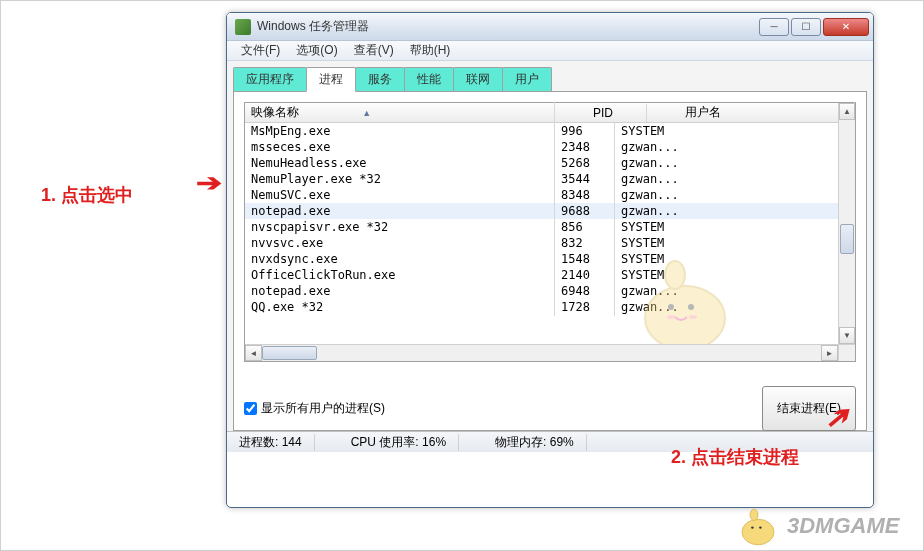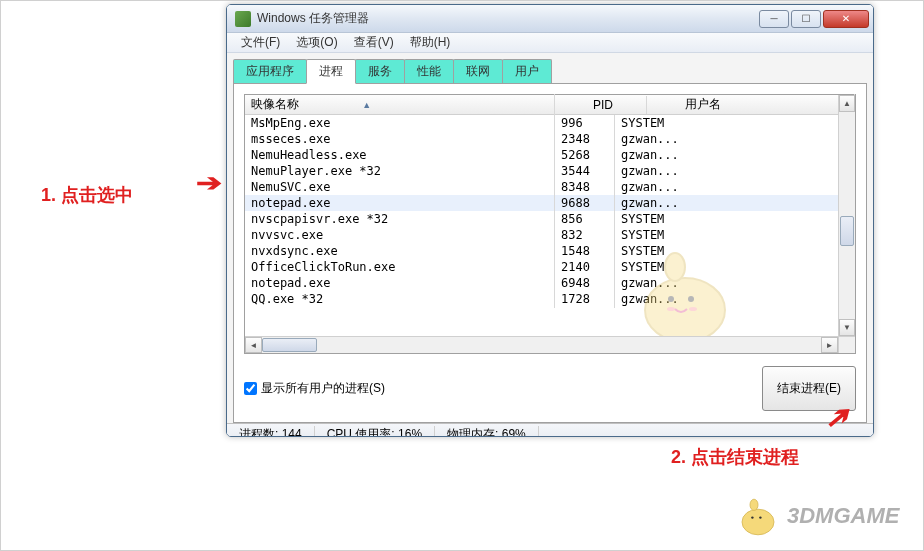--- a/index.html
+++ b/index.html
@@ -10,23 +10,23 @@
     font-family: "Microsoft YaHei", SimSun, Tahoma, sans-serif;
     font-size: 12px;
     background: #fff;
     position: relative;
     border: 1px solid #d0d0d0;
     overflow: hidden;
   }
   .window {
     position: absolute;
     left: 225px;
-    top: 3px;
+    top: 11px;
     width: 648px;
-    height: 433px;
+    height: 496px;
     border: 1px solid #4a6a8a;
     border-radius: 5px;
     overflow: hidden;
     box-shadow: 0 0 6px rgba(0,0,0,0.25);
   }
   .titlebar {
     height: 28px;
     background: linear-gradient(to bottom, #f5f8fc 0%, #dfe7f2 50%, #cdd9ea 100%);
     display: flex;
     align-items: center;
@@ -194,38 +194,39 @@
     position: absolute; right:0; bottom:0;
     width:17px; height:17px;
     background: #f0f0f0;
     border-left:1px solid #d0d0d0;
     border-top:1px solid #d0d0d0;
   }
   .bottom-ctrls {
     display: flex;
     justify-content: space-between;
     align-items: center;
-    margin-top: 12px;
+    margin-top: 24px;
   }
   .chk { display: flex; align-items: center; gap: 4px; }
   .chk input { margin: 0; }
   .end-btn {
     padding: 13px 14px;
     border: 1px solid #8a8a8a;
     background: linear-gradient(to bottom,#fdfdfd,#e5e5e5);
     border-radius: 3px;
     font-size: 12px;
   }
   .statusbar {
     height: 21px;
     border-top: 1px solid #c0c0c0;
     background: linear-gradient(to bottom,#f4f6fa,#e6eaf0);
     display: flex;
     align-items: center;
     font-size: 12px;
+    gap: 24px;
   }
   .status-cell {
     padding: 0 12px;
     border-right: 1px solid #d0d0d0;
   }
   
   .annot {
     position: absolute;
     color: #e02020;
     font-weight: bold;
@@ -243,21 +244,21 @@
   }
   .arrow1 { left: 198px; top: 170px; transform: scaleX(1.3); }
   .arrow2 {
     left: 828px; top: 404px;
     transform: rotate(-40deg) scaleX(1.4);
   }
   
   .mascot { position: absolute; opacity: 0.35; }
   .mascot svg { display: block; }
   .mascot.inside { left: 380px; top: 130px; width: 120px; }
-  .mascot.corner-logo { right: 10px; bottom: 14px; opacity: 1; width: 180px; display:flex; align-items:center; }
+  .mascot.corner-logo { right: 10px; bottom: 4px; opacity: 1; width: 180px; display:flex; align-items:center; }
   .logo-text {
     font-family: Arial, sans-serif;
     font-weight: bold;
     font-style: italic;
     font-size: 22px;
     color: #b0b0b0;
     margin-left: 4px;
   }
 </style>
 </head>

